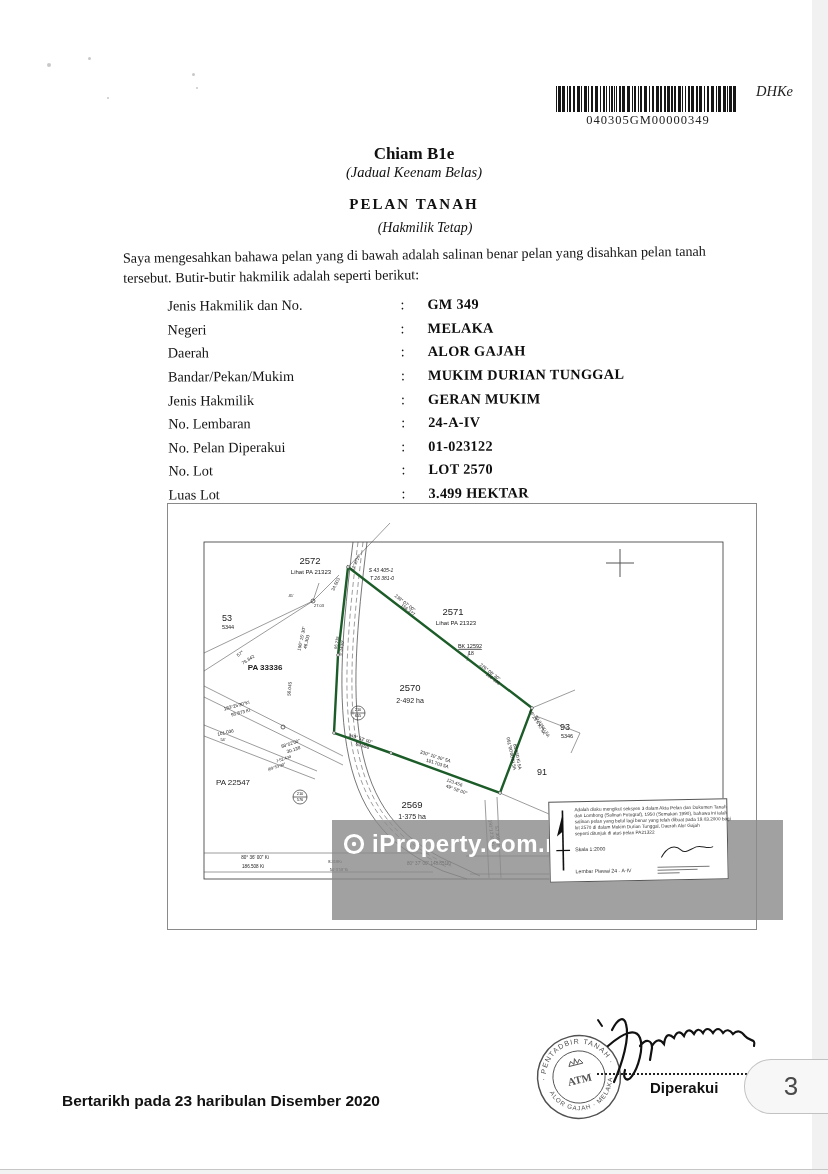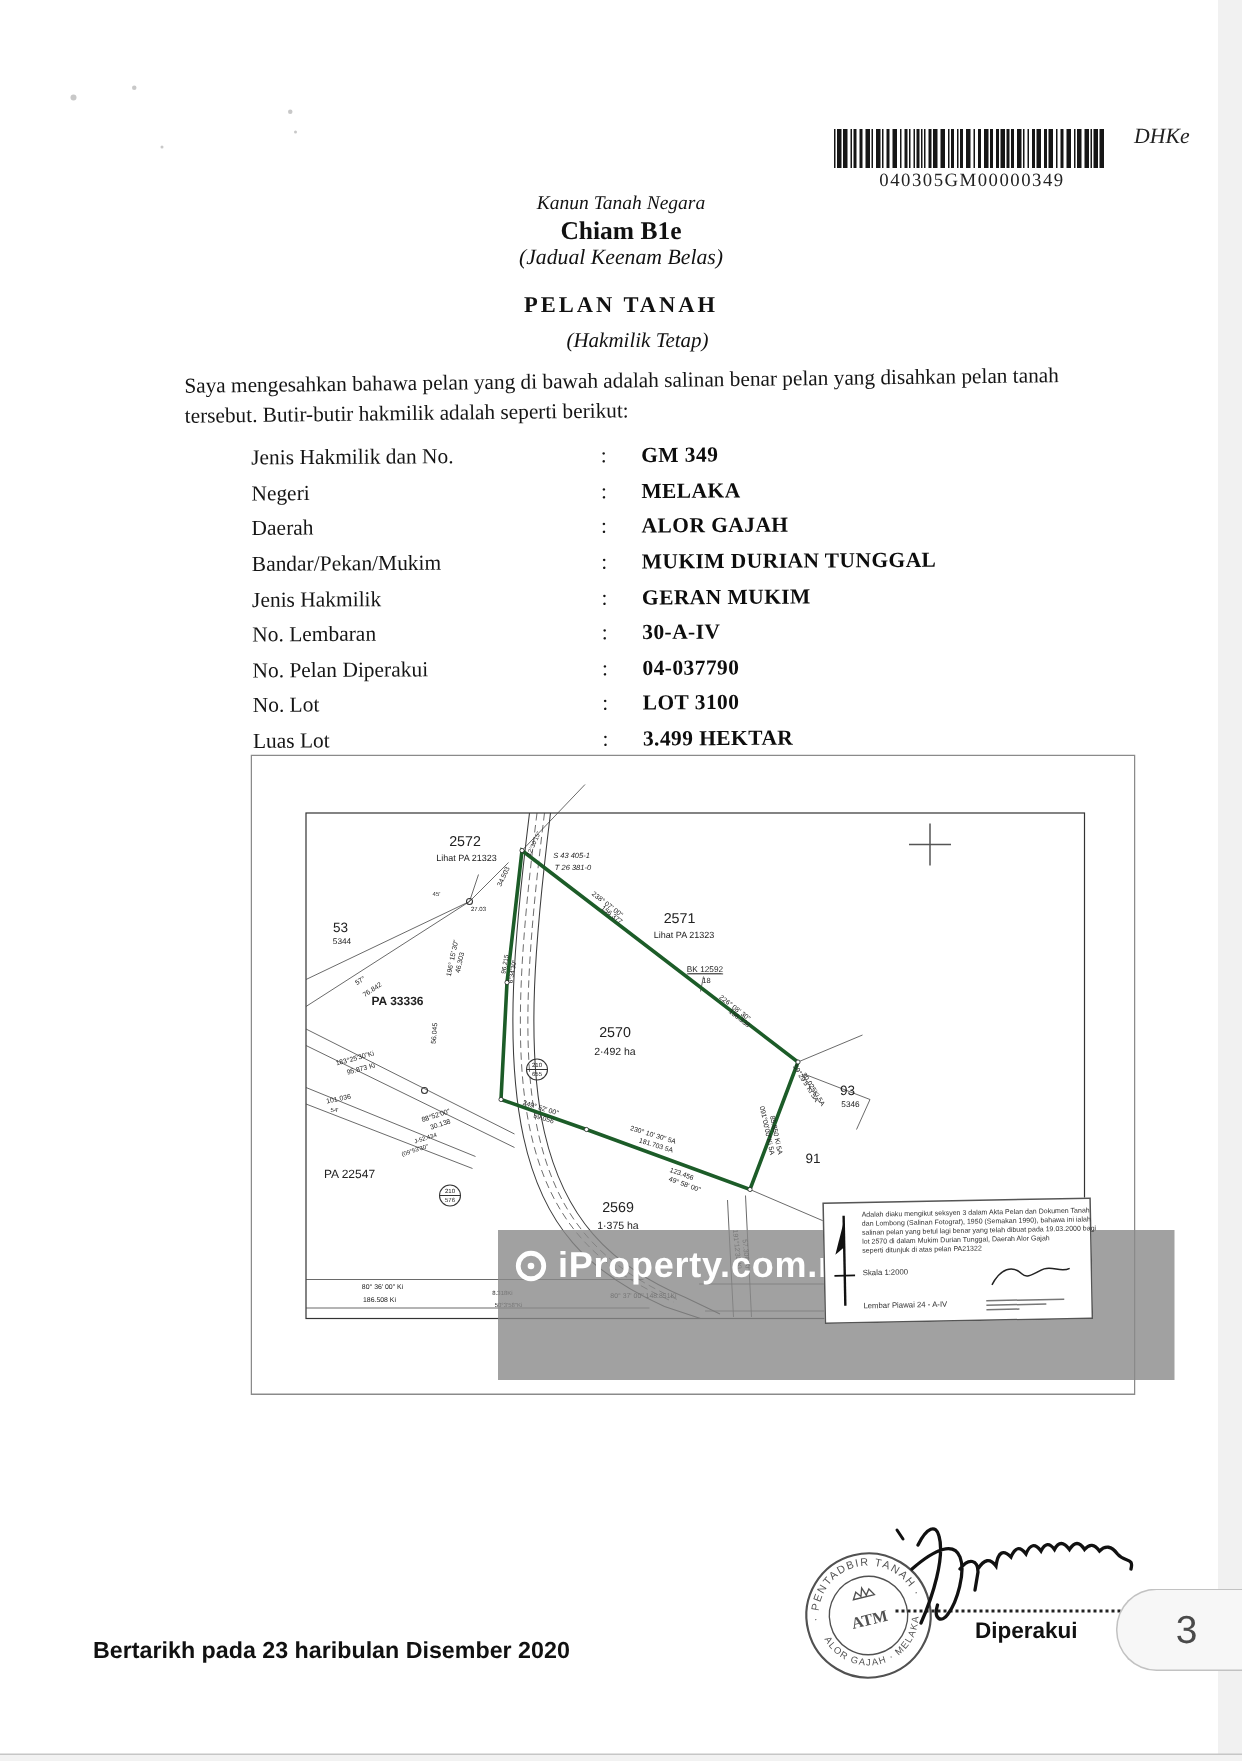--- a/index.html
+++ b/index.html
@@ -119,21 +119,20 @@
         <div style="width: 3px; margin-right: 2px;"></div>
         <div style="width: 3px; margin-right: 1px;"></div>
         <div style="width: 1px; margin-right: 1px;"></div>
         <div style="width: 3px; margin-right: 1px;"></div>
         <div style="width: 3px; margin-right: 2px;"></div>
       </div>
     <div class="bc-num">040305GM00000349</div>
     <div class="dhke">DHKe</div>
   </div>
 
-  <div class="hdr" style="top:127px;font-size:13px;font-style:italic;">Kanun Tanah Negara</div>
   <div class="hdr" style="top:144px;font-size:17px;font-weight:700;">Chiam B1e</div>
   <div class="hdr" style="top:164px;font-size:14.5px;font-style:italic;">(Jadual Keenam Belas)</div>
   <div class="hdr" style="top:196px;font-size:15px;font-weight:700;letter-spacing:2px;">PELAN TANAH</div>
   <div class="hdr" style="top:220px;font-size:14px;font-style:italic;margin-left:11px;">(Hakmilik Tetap)</div>
 
   <div class="intro">Saya mengesahkan bahawa pelan yang di bawah adalah salinan benar pelan yang disahkan pelan tanah tersebut. Butir-butir hakmilik adalah seperti berikut:</div>
 
   <div class="fields" id="fields">
       <div class="frow">
         <span class="flabel">Jenis Hakmilik dan No.</span>
@@ -156,31 +155,31 @@
         <span class="fvalue">MUKIM DURIAN TUNGGAL</span>
       </div>
       <div class="frow">
         <span class="flabel">Jenis Hakmilik</span>
         <span class="fcolon">:</span>
         <span class="fvalue">GERAN MUKIM</span>
       </div>
       <div class="frow">
         <span class="flabel">No. Lembaran</span>
         <span class="fcolon">:</span>
-        <span class="fvalue">30-A-IV</span>
+        <span class="fvalue">24-A-IV</span>
       </div>
       <div class="frow">
         <span class="flabel">No. Pelan Diperakui</span>
         <span class="fcolon">:</span>
-        <span class="fvalue">04-037790</span>
+        <span class="fvalue">01-023122</span>
       </div>
       <div class="frow">
         <span class="flabel">No. Lot</span>
         <span class="fcolon">:</span>
-        <span class="fvalue">LOT 3100</span>
+        <span class="fvalue">LOT 2570</span>
       </div>
       <div class="frow">
         <span class="flabel">Luas Lot</span>
         <span class="fcolon">:</span>
         <span class="fvalue">3.499 HEKTAR</span>
       </div>
     </div>
 
   <div class="map">
     <svg viewBox="0 0 590 427" width="590" height="427">

